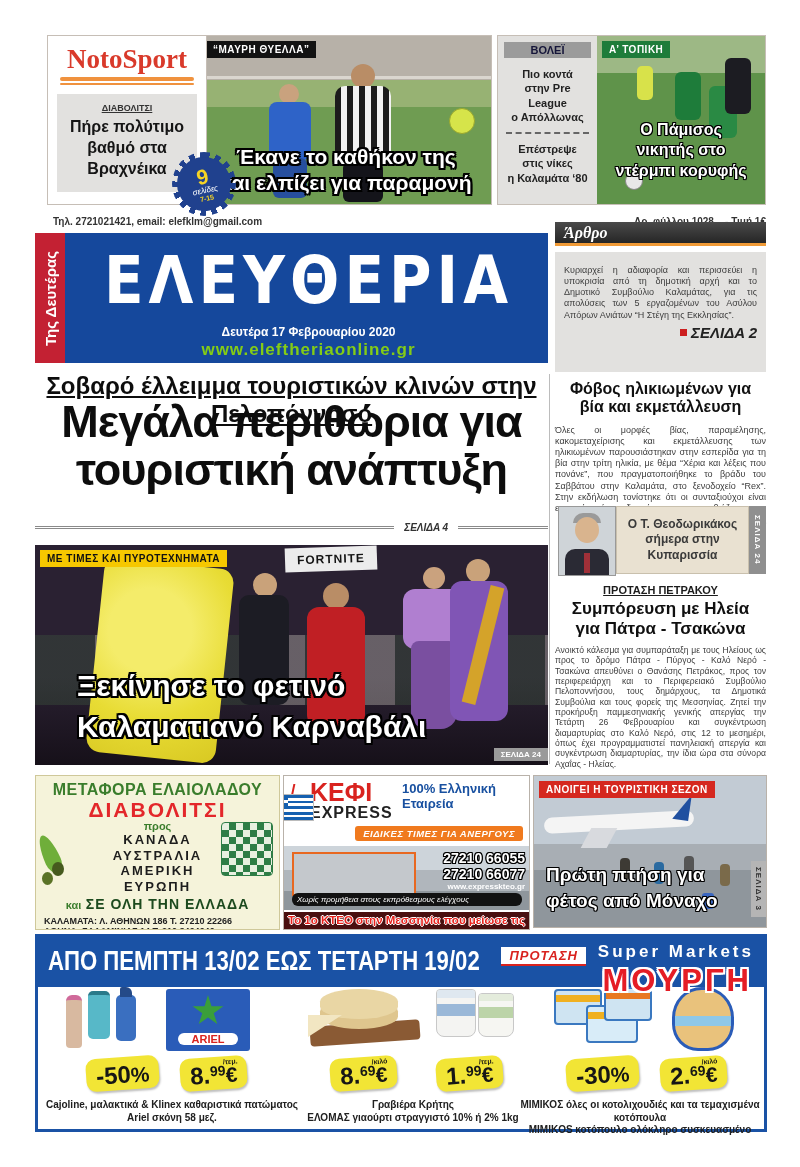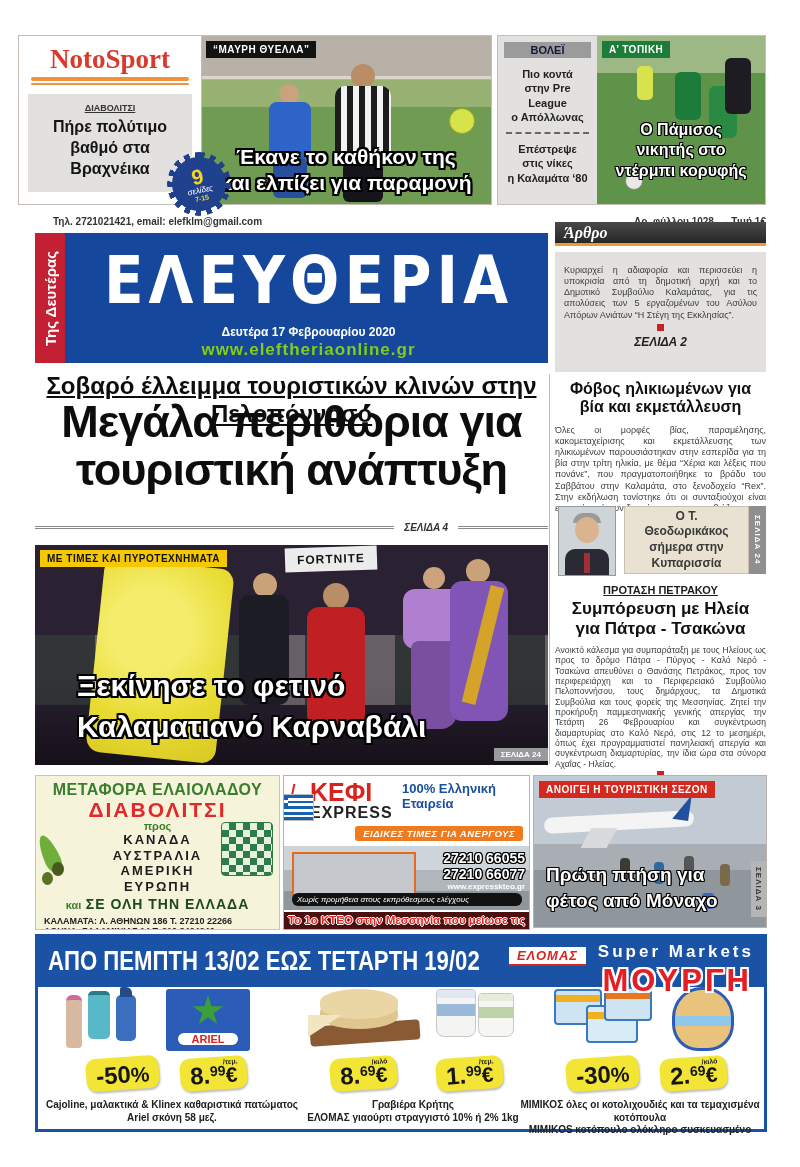--- a/index.html
+++ b/index.html
@@ -12,21 +12,21 @@
   
   .outline{color:#fff;font-weight:bold;
     text-shadow:-2px -2px 0 #000,2px -2px 0 #000,-2px 2px 0 #000,2px 2px 0 #000,
                  0 -2px 0 #000,0 2px 0 #000,-2px 0 0 #000,2px 0 0 #000;}
   .outline-sm{color:#fff;font-weight:bold;
     text-shadow:-1px -1px 0 #000,1px -1px 0 #000,-1px 1px 0 #000,1px 1px 0 #000,
                  0 -1px 0 #000,0 1px 0 #000,-1px 0 0 #000,1px 0 0 #000;}
   .vtext{writing-mode:vertical-rl;}
   .vtext-up{writing-mode:vertical-rl;transform:rotate(180deg);}
   
-  .pref{font-size:12px;font-weight:bold;font-style:italic;color:#222;display:flex;align-items:center;justify-content:flex-end;gap:4px;flex-direction:column;}
+  .pref{font-size:15px;font-weight:bold;font-style:italic;color:#222;display:flex;align-items:center;justify-content:flex-end;gap:4px;}
   .pref .sq{width:7px;height:7px;background:#cc1f1f;display:inline-block;}
   
   .noto-logo{font-family:"Liberation Serif",serif;font-weight:bold;font-size:27px;color:#d93a2b;text-align:center;}
   .noto-bar{height:4px;background:#f0923e;border-radius:2px;}
   .gray-panel{background:#e2e1df;}
   .photo-label{position:absolute;top:5px;left:5px;color:#fff;font-size:10px;font-weight:bold;padding:3px 7px;letter-spacing:.5px;}
   
   .badge-spikes{position:absolute;inset:0;border-radius:50%;
      background:repeating-conic-gradient(#20418e 0deg 11deg,rgba(0,0,0,0) 11deg 22deg);}
   .badge-core{position:absolute;inset:5px;border-radius:50%;background:#20418e;color:#fff;
@@ -77,21 +77,21 @@
   .ptag .pcur{font-size:21px;}
   .sm-cap{font-size:10px;font-weight:bold;color:#202020;text-align:center;line-height:1.25;}
   
   .circ{border-radius:50%;}
 </style>
 </head>
 <body>
 
 <div id="page">
 
-  <div class="abs box" style="left:18px;top:35px;width:184px;height:170px;overflow:visible;z-index:4;">
+  <div class="abs box" style="left:47px;top:35px;width:160px;height:170px;overflow:visible;z-index:4;">
     <div class="noto-logo" style="margin-top:8px;">NotoSport</div>
     <div class="noto-bar" style="margin:2px 12px 0;"></div>
     <div class="noto-bar" style="margin:2px 12px 0;height:2px;"></div>
     <div class="gray-panel abs" style="left:9px;right:9px;top:58px;bottom:12px;padding-top:9px;">
       <div class="ctr" style="font-size:9px;font-weight:bold;text-decoration:underline;color:#333;">ΔΙΑΒΟΛΙΤΣΙ</div>
       <div class="ctr prel" style="font-size:16px;font-weight:800;line-height:1.3;margin-top:4px;color:#151515;">Πήρε πολύτιμο
 βαθμό στα
 Βραχνέικα</div>
     </div>
     <div class="abs" style="right:-30px;bottom:-12px;width:64px;height:64px;z-index:6;">
@@ -189,21 +189,21 @@
       </div>
   </div>
 
   <div class="abs" style="left:558px;top:506px;width:208px;height:68px;display:flex;">
     <div style="width:56px;height:68px;position:relative;border:1px solid #999;background:#cfd4d8;overflow:hidden;">
       <div class="abs" style="left:14px;top:6px;width:28px;height:10px;background:#9a9a9a;border-radius:10px 10px 0 0;"></div>
       <div class="abs circ" style="left:16px;top:10px;width:24px;height:26px;background:#d9b48e;"></div>
       <div class="abs" style="left:6px;bottom:0;width:44px;height:26px;background:#2a2a34;border-radius:10px 10px 0 0;"></div>
       <div class="abs" style="left:25px;bottom:2px;width:6px;height:20px;background:#a03038;"></div>
     </div>
-    <div class="beige" style="flex:1;display:flex;align-items:center;justify-content:center;padding:4px 8px;margin-left:8px;">
+    <div class="beige" style="flex:1;display:flex;align-items:center;justify-content:center;padding:4px 8px;">
       <span class="ctr" style="font-size:12px;font-weight:bold;color:#3a3a3a;line-height:1.3;">Ο Τ. Θεοδωρικάκος σήμερα στην Κυπαρισσία</span>
     </div>
     <div class="vtab vtext" style="width:17px;">ΣΕΛΙΔΑ 24</div>
   </div>
 
   <div class="abs" style="left:555px;top:584px;width:211px;">
     <div class="ctr" style="font-size:11px;font-weight:800;text-decoration:underline;color:#1c1c1c;">ΠΡΟΤΑΣΗ ΠΕΤΡΑΚΟΥ</div>
     <div class="ctr prel rc-h" style="font-size:17px;margin-top:3px;">Συμπόρευση με Ηλεία
 για Πάτρα - Τσακώνα</div>
     <div class="rc-body" style="margin-top:7px;font-size:8.6px;line-height:1.2;">Ανοικτό κάλεσμα για συμπαράταξη με τους Ηλείους ως προς το δρόμο Πάτρα - Πύργος - Καλό Νερό - Τσακώνα απευθύνει ο Θανάσης Πετράκος, προς τον περιφερειάρχη και το Περιφερειακό Συμβούλιο Πελοποννήσου, τους δημάρχους, τα Δημοτικά Συμβούλια και τους φορείς της Μεσσηνίας. Ζητεί την προκήρυξη παμμεσηνιακής γενικής απεργίας την Τετάρτη 26 Φεβρουαρίου και συγκέντρωση διαμαρτυρίας στο Καλό Νερό, στις 12 το μεσημέρι, όπως έχει προγραμματιστεί πανηλειακή απεργία και συγκέντρωση διαμαρτυρίας, την ίδια ώρα στα σύνορα Αχαΐας - Ηλείας.</div>
@@ -288,21 +288,21 @@
     <div class="abs" style="left:168px;bottom:18px;width:12px;height:16px;background:#3a66c0;border-radius:3px;"></div>
     <div class="photo-label" style="background:#d5281f;">ΑΝΟΙΓΕΙ Η ΤΟΥΡΙΣΤΙΚΗ ΣΕΖΟΝ</div>
     <div class="abs prel outline-sm" style="left:12px;bottom:12px;font-size:19px;line-height:1.4;">Πρώτη πτήση για
 φέτος από Μόναχο</div>
     <div class="abs vtab vtext" style="right:0;bottom:10px;height:56px;width:15px;background:#b5b5b5;color:#333;">ΣΕΛΙΔΑ 3</div>
   </div>
 
   <div class="abs sm-box" style="left:35px;top:934px;width:732px;height:198px;">
     <div class="sm-head" style="position:relative;height:50px;">
       <div class="abs sm-period" style="left:10px;top:9px;">ΑΠΟ ΠΕΜΠΤΗ 13/02 ΕΩΣ ΤΕΤΑΡΤΗ 19/02</div>
-      <div class="abs elomas" style="right:178px;top:10px;">ΕΛΟΜΑΣ</div>
+      <div class="abs elomas" style="right:178px;top:10px;">ΠΡΟΤΑΣΗ</div>
       <div class="abs superm" style="right:10px;top:5px;">Super Markets</div>
       <div class="abs mourgi" style="right:12px;top:26px;z-index:5;">ΜΟΥΡΓΗ</div>
     </div>
 
     <div style="position:relative;height:172px;">
 
       <div class="abs" style="left:28px;top:8px;width:16px;height:48px;background:#d8b9a0;border-radius:6px 6px 4px 4px;border-top:5px solid #d06a9a;"></div>
       <div class="abs" style="left:50px;top:4px;width:22px;height:44px;background:#57b8c8;border-radius:5px;border-top:4px solid #2a7a8a;"></div>
       <div class="abs" style="left:78px;top:8px;width:20px;height:46px;background:#3a6fc0;border-radius:5px;"></div>
       <div class="abs" style="left:82px;top:0;width:12px;height:10px;background:#244a88;border-radius:2px 6px 0 0;"></div>

